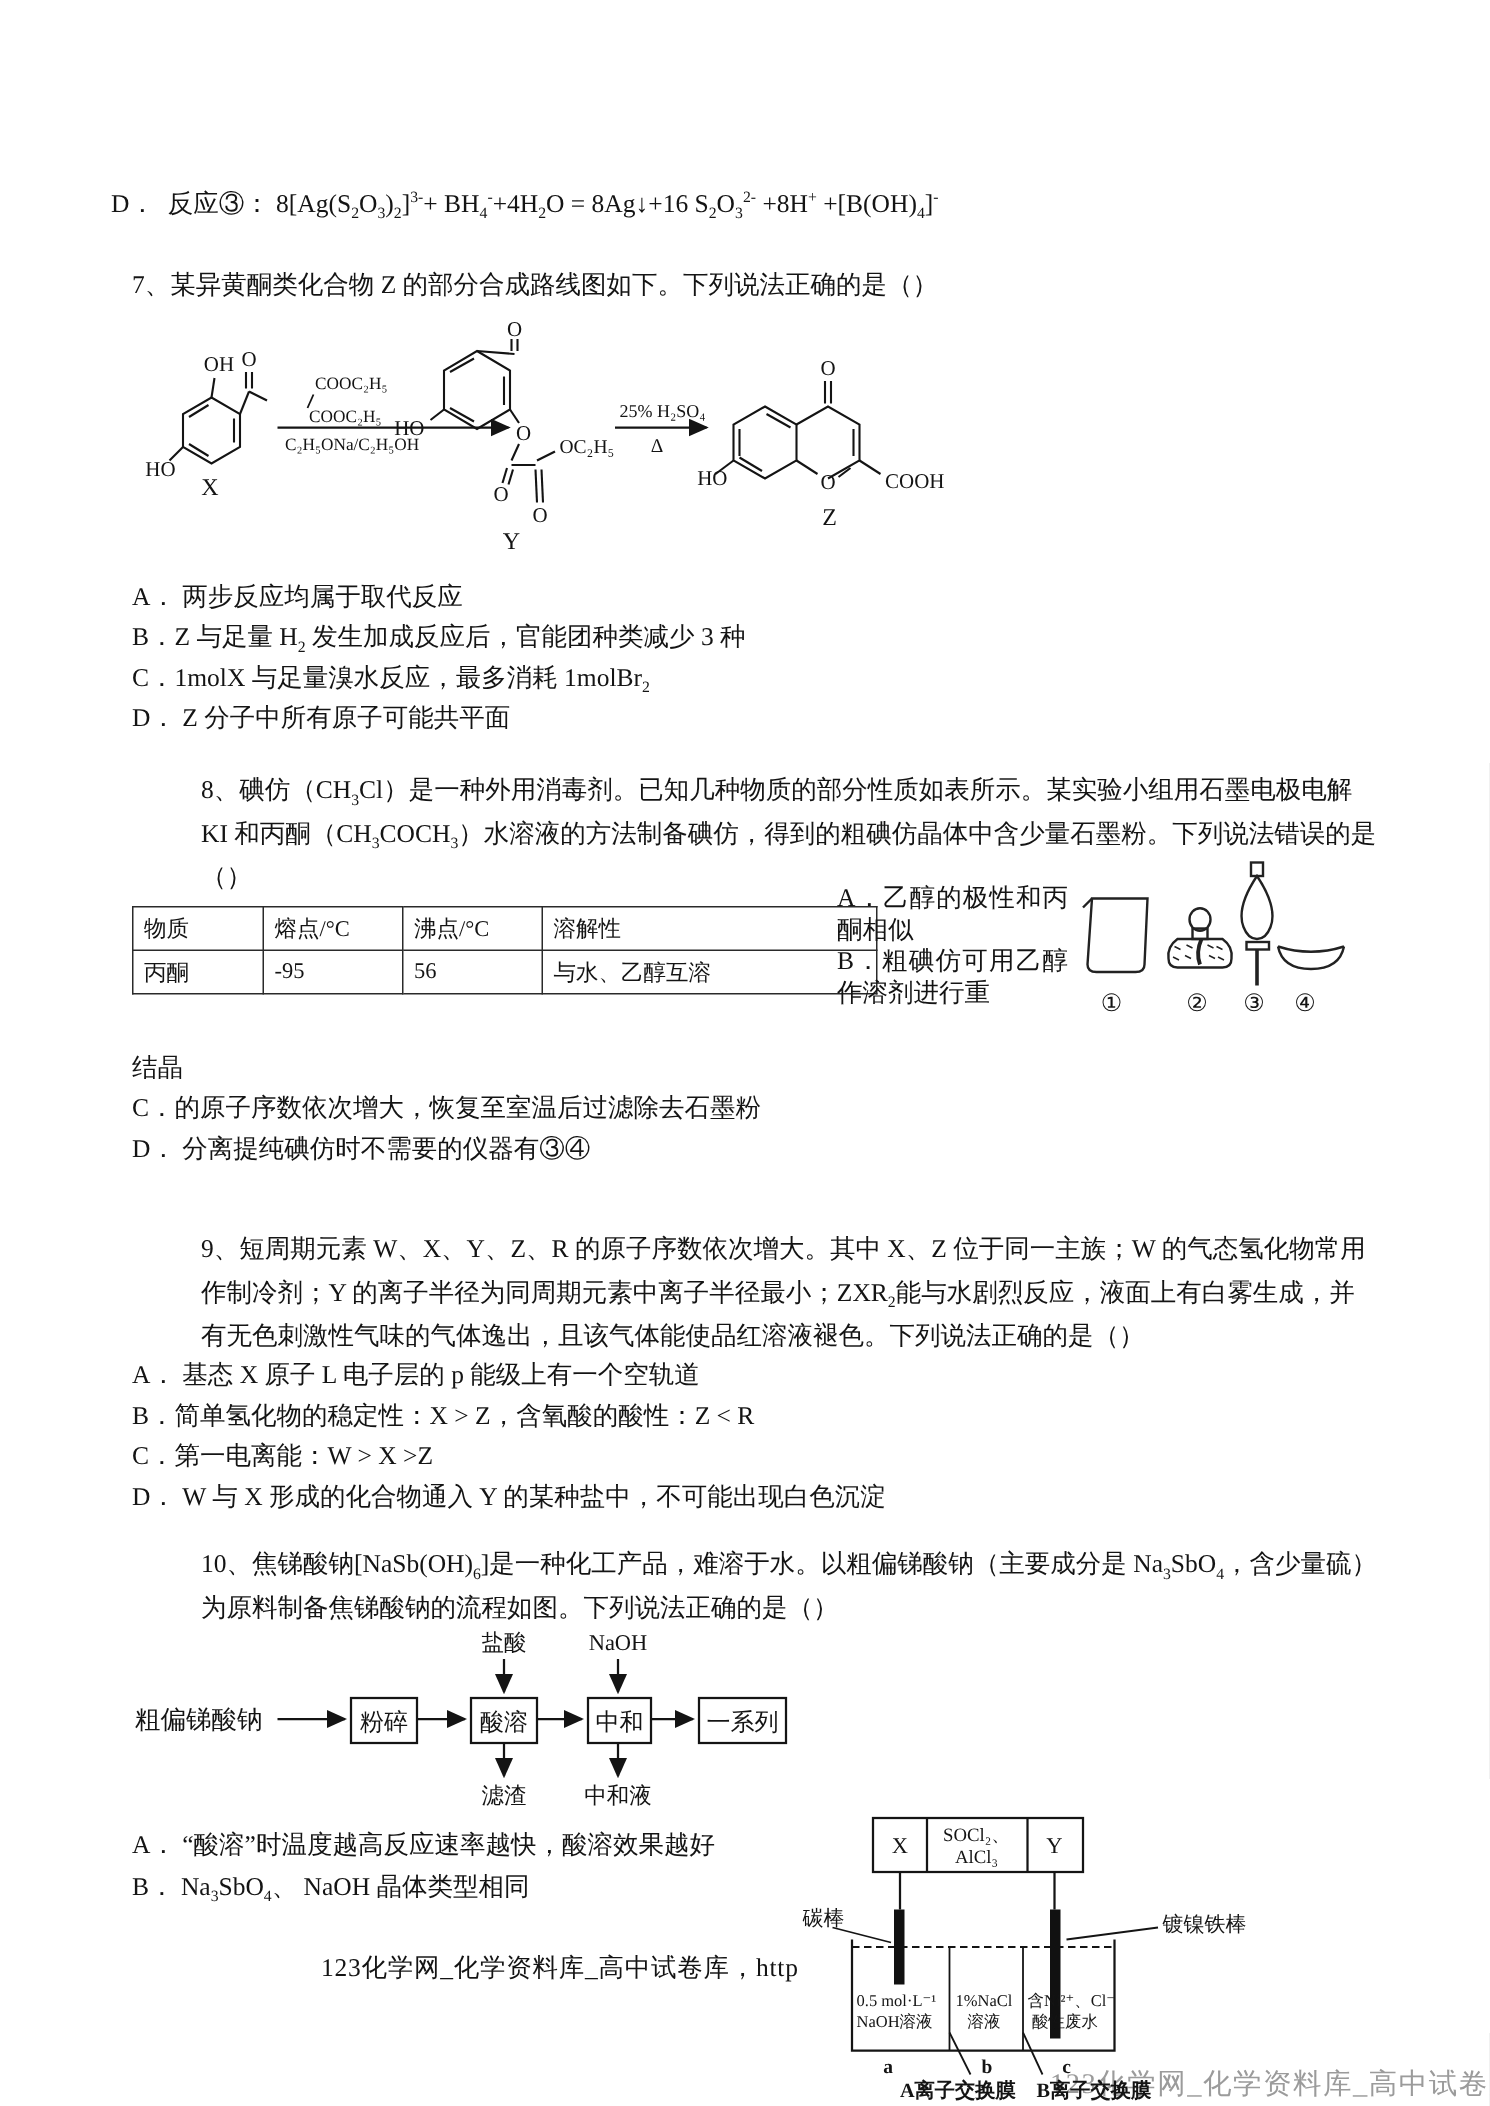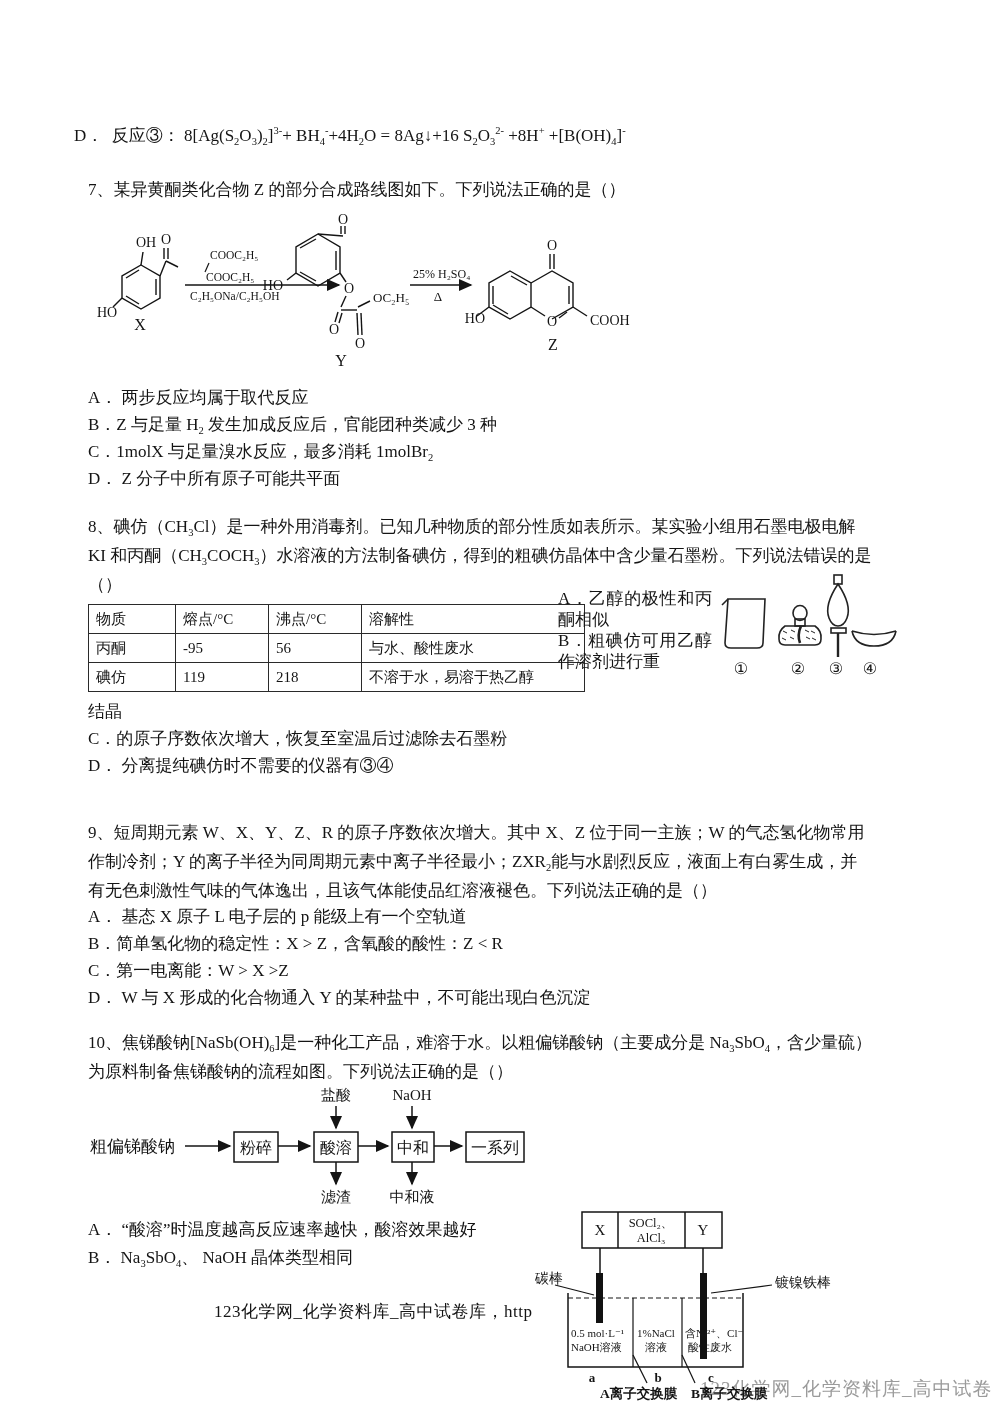--- a/index.html
+++ b/index.html
@@ -3,21 +3,21 @@
 <meta charset="utf-8">
 <style>
   html,body{margin:0;padding:0;background:#e8e8e8;}
   .page{
     position:relative; width:993px; height:1404px; background:#ffffff;
     font-family:"Liberation Serif","DejaVu Serif",serif;
     color:#141414; font-size:17px; overflow:hidden; margin:0 auto;
   }
   .abs{position:absolute;}
   .line{white-space:nowrap; line-height:27px;}
-  .lh29 .line{line-height:29px;}
+  .lh29 .line{line-height:29px;margin-left:46px;}
   .lh28 .line{line-height:28px;}
   sub,sup{font-size:10.5px; line-height:0;}
   table.props{border-collapse:collapse; table-layout:fixed;}
   table.props td{
     border:1.6px solid #2a2a2a; height:28px; padding:0 7px;
     font-size:15px; white-space:nowrap; overflow:hidden;
   }
   .sideopts{width:154px; line-height:21px; text-align:justify;}
   svg text{font-family:"Liberation Serif","DejaVu Serif",serif; fill:#141414;}
   .wm{color:#9b9b9b; font-size:19px; letter-spacing:1px; white-space:nowrap;}
@@ -140,27 +140,21 @@
         <tr>
       <td style="width:72px">物质</td>
       <td style="width:78px">熔点/°C</td>
       <td style="width:78px">沸点/°C</td>
       <td style="width:208px">溶解性</td>
     </tr>
     <tr>
       <td>丙酮</td>
       <td>-95</td>
       <td>56</td>
-      <td>与水、酸性废水</td>
-    </tr>
-    <tr>
-      <td>碘仿</td>
-      <td>119</td>
-      <td>218</td>
-      <td>不溶于水，易溶于热乙醇</td>
+      <td>与水、乙醇互溶</td>
     </tr>
   </tbody>
     </table>
 
   <div class="abs sideopts" style="left:558px; top:588px;">
     <div>A．乙醇的极性和丙酮相似</div>
     <div>B．粗碘仿可用乙醇作溶剂进行重</div>
   </div>
 
   <svg class="abs" style="left:712px; top:573px;" width="190" height="112" viewBox="0 0 190 112">

